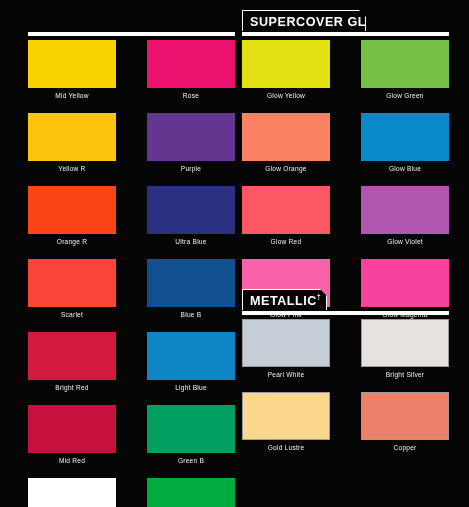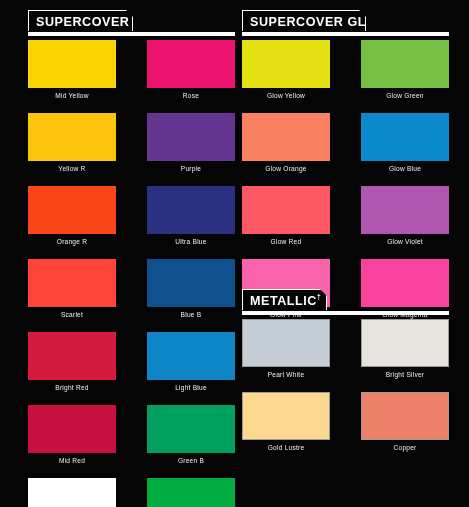--- a/index.html
+++ b/index.html
@@ -72,23 +72,20 @@
     transform:scaleX(.94);
   }
 </style>
 </head>
 <body style="background: rgb(5, 5, 5);">
 
 <div class="sheet">
 
   <div class="section" id="sec-supercover" style="left: 28px; top: 10px; width: 207px;">
     <div class="sec-head">
-      <div class="sec-tab" id="tab-supercover" style="width: 105px;">
-        <span class="sec-title"><span>SUPERCOVER</span><sup></sup></span>
-      </div>
       <div class="sec-rule" id="rule-supercover" style="width: 207px;"></div>
     </div>
     <div class="grid" id="grid-supercover" style="top: 30px; left: 0px; gap: 31px;">
         <div class="col" style="gap: 9px;">
           <div class="cell">
             <div class="chip" style="width: 88px; height: 48px; background: rgb(251, 212, 0);"></div>
             <div class="cap" style="width: 88px; height: 16px; line-height: 16px; color: rgb(242, 242, 242);">Mid Yellow</div>
           </div>
           <div class="cell">
             <div class="chip" style="width: 88px; height: 48px; background: rgb(252, 196, 10);"></div>

